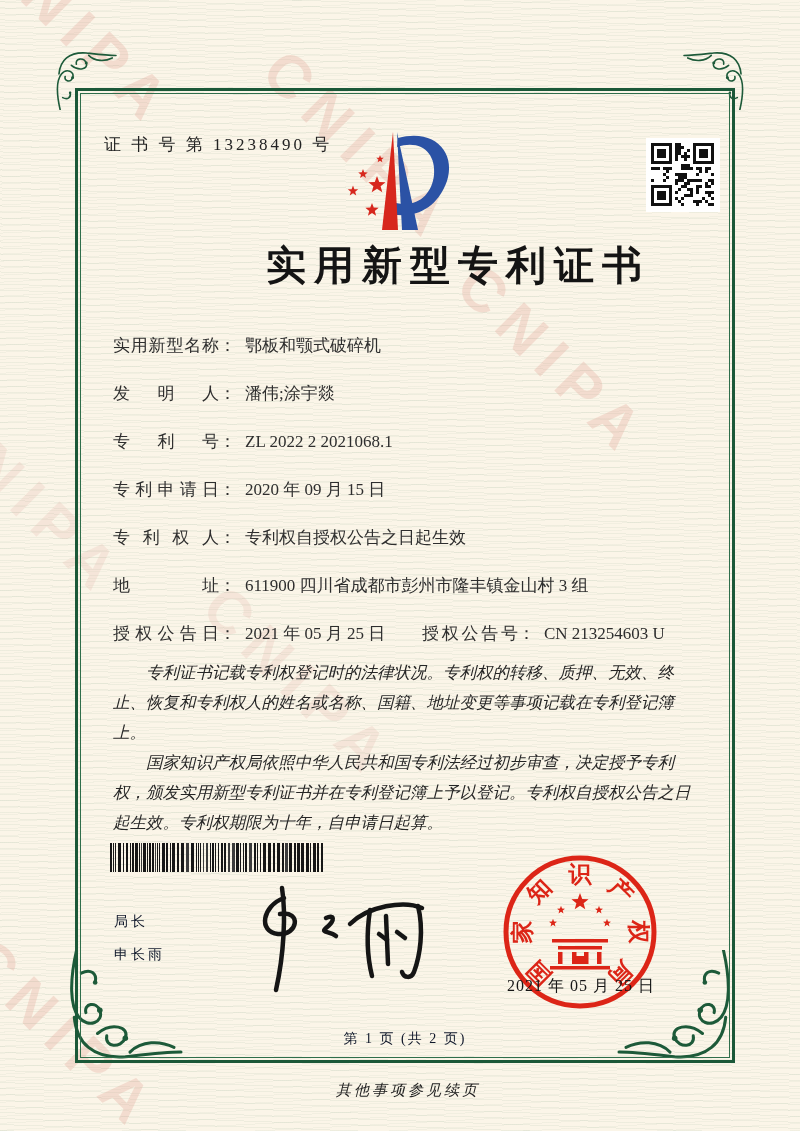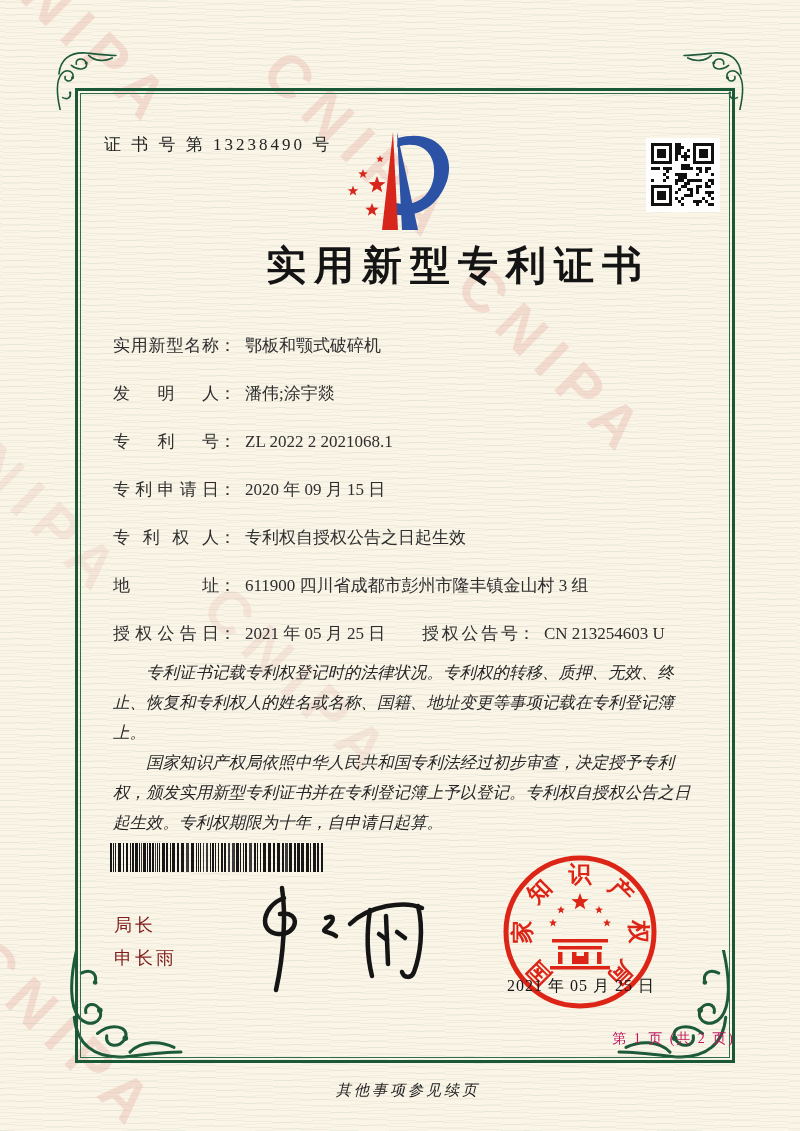--- a/index.html
+++ b/index.html
@@ -48,38 +48,38 @@
   .body-text {
     position:absolute; left:113px; top:658px; width:588px;
     font-size:16.5px; line-height:1.82; color:#262626;
     font-style:italic;
   }
   .body-text p { text-indent:2em; }
   .barcode { position:absolute; left:110px; top:843px; width:216px; height:29px; }
   .sig-title, .sig-name {
     position:absolute; left:114px;
     font-family:"Liberation Sans","DejaVu Sans",sans-serif;
-    font-size:18px; letter-spacing:3px; color:#7f1d1d;
+    font-size:14px; letter-spacing:3px; color:#0f172a;
   }
   .sig-title { top:913px; }
   .sig-name  { top:946px; }
   .sig-script { position:absolute; left:222px; top:884px; width:220px; height:110px; }
   .seal { position:absolute; left:495px; top:847px; width:170px; height:170px; z-index:4; }
   .seal-char {
     font-family:"Liberation Serif","DejaVu Serif",serif;
     font-size:23px; font-weight:bold; fill:#dc2517;
     text-anchor:middle; dominant-baseline:central;
   }
   .seal-date {
     position:absolute; left:498px; top:976px; width:166px; z-index:5;
     text-align:center; font-size:16px; letter-spacing:1px; color:#161616;
   }
   .footer-page {
     position:absolute; left:75px; top:1030px; width:660px;
-    text-align:right; font-size:14px; letter-spacing:2px; color:#be185d;
+    text-align:center; font-size:14px; letter-spacing:2px; color:#0f172a;
   }
   .footer-note {
     position:absolute; left:8px; top:1081px; width:800px;
     text-align:center; font-size:15px; letter-spacing:3px; color:#222;
     font-style:italic;
   }
   .flourish { position:absolute; z-index:2; }
   .fl-bl { left:48px;  top:950px; width:150px; height:116px; }
   .fl-br { left:602px; top:950px; width:150px; height:116px; transform:scaleX(-1); }
   .fl-tl { left:46px;  top:48px;  width:78px;  height:62px;  transform:scaleY(-1); }

